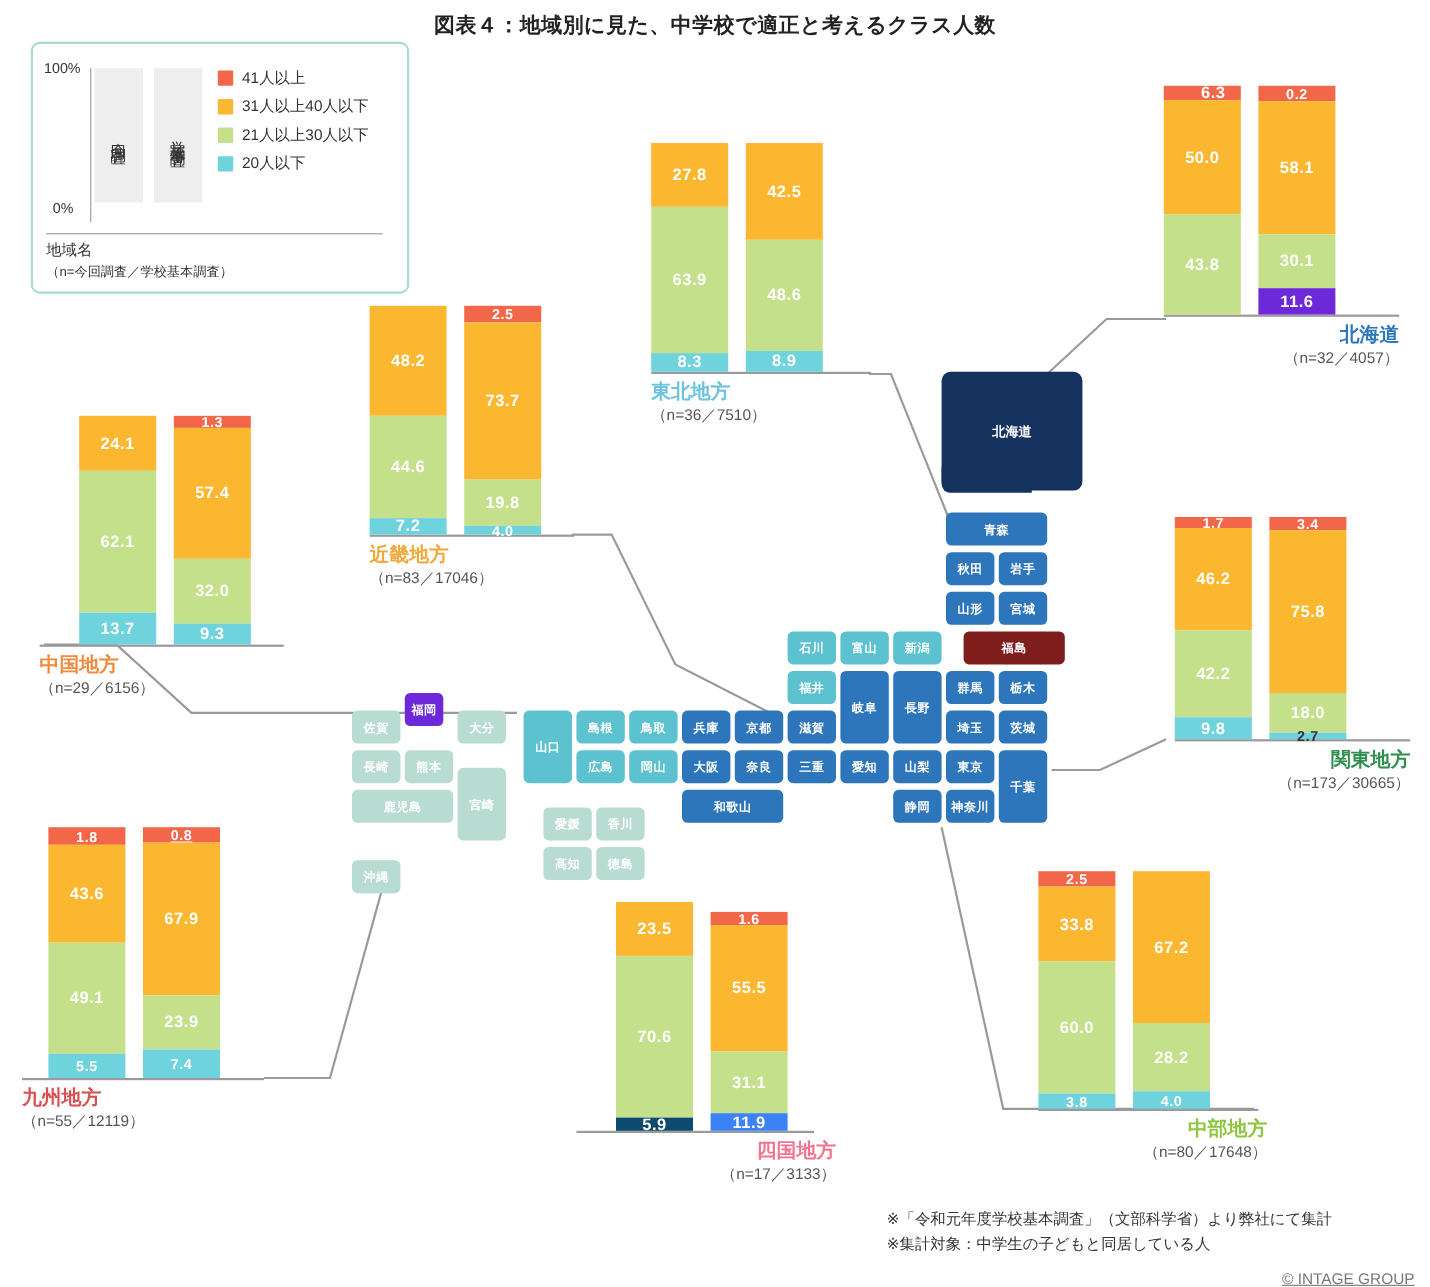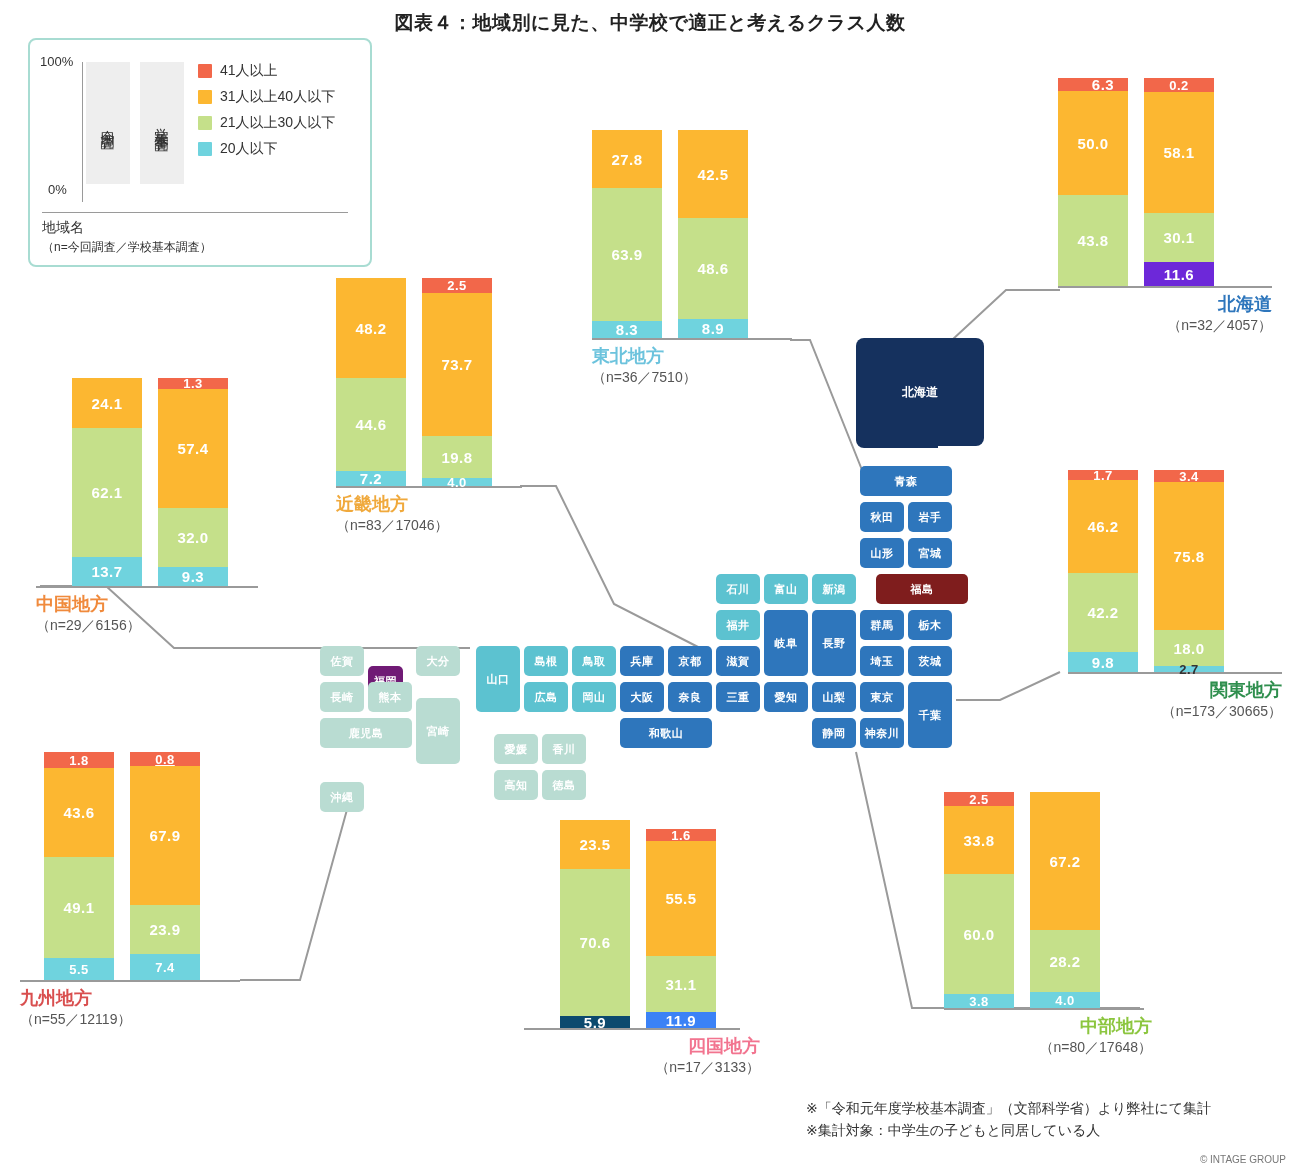--- a/index.html
+++ b/index.html
@@ -68,21 +68,21 @@
     background:#15315e;border-radius:8px;color:#fff;font-size:12px;font-weight:bold;
     display:flex;align-items:center;justify-content:center;
   }
   .hokkaido-tail{
     position:absolute;left:856px;top:424px;width:82px;height:24px;background:#15315e;
     border-bottom-left-radius:8px;
   }
   .footnote{
     position:absolute;left:806px;top:1098px;font-size:14px;color:#333;line-height:1.55;
   }
-  .copyright{position:absolute;right:14px;top:1154px;font-size:10px;color:#777;}
+  .copyright{position:absolute;right:14px;top:1154px;font-size:14px;color:#777;text-decoration:underline;}
 </style>
 </head>
 <body>
 
 <div class="title">図表４：地域別に見た、中学校で適正と考えるクラス人数</div>
 
 <div class="legend-box">
   <div class="legend-axis">
     <div class="ytop">100%</div>
     <div class="ybot">0%</div>
@@ -161,21 +161,21 @@
     <div class="pref" style="left: 668px; top: 682px; width: 44px; height: 30px; background: rgb(46, 118, 188);">奈良</div>
     <div class="pref" style="left: 716px; top: 682px; width: 44px; height: 30px; background: rgb(46, 118, 188);">三重</div>
     <div class="pref" style="left: 764px; top: 682px; width: 44px; height: 30px; background: rgb(46, 118, 188);">愛知</div>
     <div class="pref" style="left: 812px; top: 682px; width: 44px; height: 30px; background: rgb(46, 118, 188);">山梨</div>
     <div class="pref" style="left: 860px; top: 682px; width: 44px; height: 30px; background: rgb(46, 118, 188);">東京</div>
     <div class="pref" style="left: 908px; top: 682px; width: 44px; height: 66px; background: rgb(46, 118, 188);">千葉</div>
     <div class="pref" style="left: 620px; top: 718px; width: 92px; height: 30px; background: rgb(46, 118, 188);">和歌山</div>
     <div class="pref" style="left: 812px; top: 718px; width: 44px; height: 30px; background: rgb(46, 118, 188);">静岡</div>
     <div class="pref" style="left: 860px; top: 718px; width: 44px; height: 30px; background: rgb(46, 118, 188);">神奈川</div>
     <div class="pref" style="left: 320px; top: 646px; width: 44px; height: 30px; background: rgb(185, 220, 210); color: rgb(255, 255, 255);">佐賀</div>
-    <div class="pref" style="left: 368px; top: 666px; width: 35px; height: 30px; background: #701a75; color: rgb(255, 255, 255);">福岡</div>
+    <div class="pref" style="left: 368px; top: 630px; width: 35px; height: 30px; background: #6d28d9; color: rgb(255, 255, 255);">福岡</div>
     <div class="pref" style="left: 416px; top: 646px; width: 44px; height: 30px; background: rgb(185, 220, 210); color: rgb(255, 255, 255);">大分</div>
     <div class="pref" style="left: 320px; top: 682px; width: 44px; height: 30px; background: rgb(185, 220, 210); color: rgb(255, 255, 255);">長崎</div>
     <div class="pref" style="left: 368px; top: 682px; width: 44px; height: 30px; background: rgb(185, 220, 210); color: rgb(255, 255, 255);">熊本</div>
     <div class="pref" style="left: 416px; top: 682px; width: 44px; height: 66px; background: rgb(185, 220, 210); color: rgb(255, 255, 255); margin-top: 16px;">宮崎</div>
     <div class="pref" style="left: 320px; top: 718px; width: 92px; height: 30px; background: rgb(185, 220, 210); color: rgb(255, 255, 255);">鹿児島</div>
     <div class="pref" style="left: 320px; top: 782px; width: 44px; height: 30px; background: rgb(185, 220, 210); color: rgb(255, 255, 255);">沖縄</div>
     <div class="pref" style="left: 494px; top: 734px; width: 44px; height: 30px; background: rgb(185, 220, 210); color: rgb(255, 255, 255);">愛媛</div>
     <div class="pref" style="left: 542px; top: 734px; width: 44px; height: 30px; background: rgb(185, 220, 210); color: rgb(255, 255, 255);">香川</div>
     <div class="pref" style="left: 494px; top: 770px; width: 44px; height: 30px; background: rgb(185, 220, 210); color: rgb(255, 255, 255);">高知</div>
     <div class="pref" style="left: 542px; top: 770px; width: 44px; height: 30px; background: rgb(185, 220, 210); color: rgb(255, 255, 255);">徳島</div>

